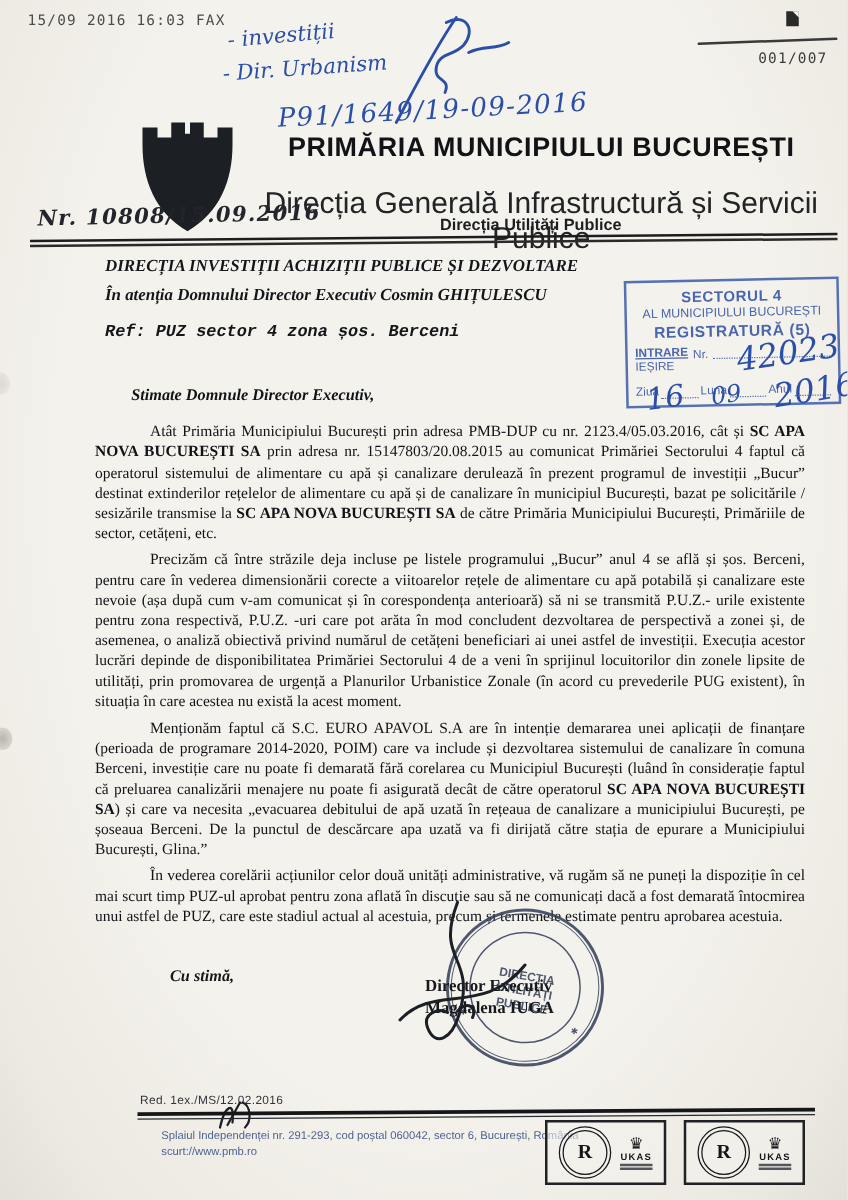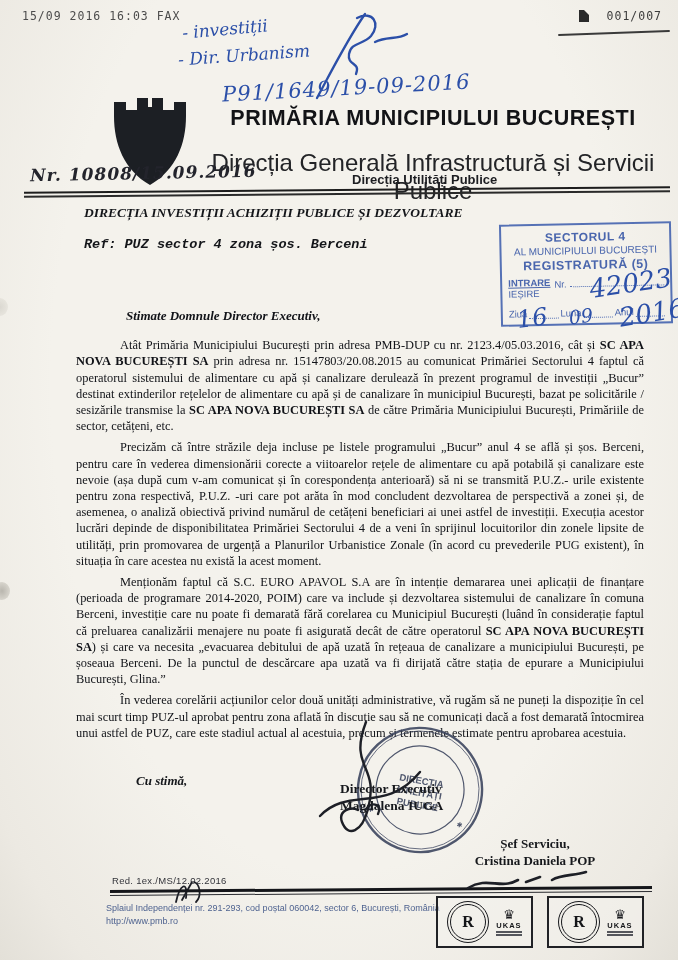--- a/index.html
+++ b/index.html
@@ -4,21 +4,21 @@
 <style>
   html,body{margin:0;padding:0;}
   body{width:678px;height:960px;background:#e8e6e0;font-family:"Liberation Serif",serif;}
   .page{position:relative;width:678px;height:960px;overflow:hidden;
         background:radial-gradient(ellipse at 50% 40%, #f4f2ec 60%, #ece9e2 88%, #e3e0d8 100%);
         color:#16181c;}
   
   .faxline{position:absolute;top:9px;left:22px;font-family:"DejaVu Sans Mono",monospace;
            font-size:11.5px;letter-spacing:1px;color:#4c4c4c;}
   .faxpage{position:absolute;top:9px;right:16px;font-family:"DejaVu Sans Mono",monospace;
-           font-size:11.5px;letter-spacing:1px;color:#3c3c3c;display:flex;align-items:center;gap:18px;}
+           font-size:11.5px;letter-spacing:1px;color:#3c3c3c;display:flex;align-items:center;gap:18px;flex-direction:column;}
   .pageicon{display:inline-block;width:10px;height:12px;background:#2a2a2a;position:relative;}
   .pageicon::after{content:"";position:absolute;right:0;top:0;border-style:solid;border-width:0 5px 5px 0;border-color:transparent #f4f2ec transparent transparent;}
   .topline{position:absolute;top:32px;left:558px;width:112px;height:2px;background:#3a3a3a;transform:rotate(-2deg);border-radius:2px;}
   
   .ink{color:#2b4fa8;font-family:"DejaVu Serif",serif;font-style:italic;}
   .note1{position:absolute;left:182px;top:19px;font-size:17px;transform:rotate(-5deg);}
   .note2{position:absolute;left:178px;top:45px;font-size:17px;transform:rotate(-4deg);}
   .regnum{position:absolute;left:222px;top:76px;font-size:21px;transform:rotate(-3deg);letter-spacing:1px;}
   .flourish{position:absolute;left:295px;top:8px;}
   
@@ -47,38 +47,38 @@
   .rstamp .dots{flex:1;border-bottom:1px dotted #5571b5;height:10px;}
   .rstamp .dates{display:flex;text-align:left;font-size:9.5px;margin-top:9px;gap:2px;align-items:flex-end;}
   .rstamp .dates .dots{min-width:16px;}
   .hand-nr{position:absolute;right:-2px;top:44px;font-size:26px;transform:rotate(-7deg);}
   .hand-ziua{position:absolute;left:14px;top:78px;font-size:24px;transform:rotate(-6deg);}
   .hand-luna{position:absolute;left:66px;top:80px;font-size:19px;transform:rotate(-6deg);}
   .hand-anul{position:absolute;left:116px;top:74px;font-size:26px;transform:rotate(-8deg);}
   
   .bodytext{position:absolute;left:76px;top:308px;width:568px;font-size:12.4px;line-height:16.2px;
             text-align:justify;color:#111318;}
-  .salut{font-weight:bold;font-style:italic;font-size:13px;margin:0 0 13px 50px;}
+  .salut{font-weight:bold;font-style:italic;font-size:13px;margin:0 0 13px 29px;}
   .bodytext p{margin:0 0 5px 0;text-indent:44px;}
   .u{text-decoration-thickness:1.3px;text-underline-offset:2px;}
   .b{font-weight:bold;}
   .closing{position:absolute;left:136px;top:773px;font-weight:bold;font-style:italic;font-size:13px;}
   
   .dirblock{position:absolute;left:340px;top:780px;font-size:13.5px;font-weight:bold;line-height:17px;z-index:3;}
   .roundstamp{position:absolute;left:350px;top:720px;z-index:2;opacity:.88;}
   .pensig{position:absolute;left:308px;top:714px;z-index:4;}
   .sefblock{position:absolute;left:428px;top:835px;width:214px;text-align:center;font-size:13px;font-weight:bold;line-height:17px;z-index:3;}
   .sefsig{margin-top:1px;}
   
   .redline{position:absolute;left:112px;top:875px;font-family:"Liberation Sans",sans-serif;font-size:9.5px;color:#33343a;letter-spacing:.3px;}
   .redscrib{position:absolute;left:168px;top:876px;}
   .botrule{position:absolute;left:110px;top:888px;width:542px;transform:rotate(-.4deg);}
   .botrule .r1{border-top:3px solid #15161a;margin-bottom:1.5px;}
   .botrule .r2{border-top:1.5px solid #2a2b30;}
-  .addr{position:absolute;left:106px;top:902px;font-family:"Liberation Sans",sans-serif;font-size:9px;
+  .addr{position:absolute;left:129px;top:902px;font-family:"Liberation Sans",sans-serif;font-size:9px;
         line-height:12.5px;color:#4f6390;}
   .badges{position:absolute;left:436px;top:896px;display:flex;gap:14px;z-index:2;}
   .badge{display:flex;align-items:center;gap:7px;border:2.5px solid #202125;padding:3px 9px;background:rgba(244,242,236,.6);}
   .badge-r{width:34px;height:34px;border-radius:50%;border:4px double #17181c;display:flex;align-items:center;justify-content:center;
            font-family:"Liberation Serif",serif;font-weight:bold;font-size:16px;color:#141518;}
   .badge-ukas{display:flex;flex-direction:column;align-items:center;line-height:1;}
   .crown{font-size:13px;color:#17181c;}
   .ukas{font-family:"Liberation Sans",sans-serif;font-weight:bold;font-size:7.5px;letter-spacing:1px;color:#141518;margin-top:1px;}
   .ukbar{width:26px;height:1.5px;background:#55565c;margin-top:1.5px;}
   
@@ -119,20 +119,21 @@
   </div>
   <div class="nrhand ink" style="color:#23242c">Nr. 10808/15.09.2016</div>
   <div class="dept">Direcția Utilități Publice</div>
   <div class="dblrule">
     <div class="r1"></div>
     <div class="r2"></div>
   </div>
 
   <div class="recip">
     <div>DIRECȚIA INVESTIȚII ACHIZIȚII PUBLICE ȘI DEZVOLTARE</div>
+    <div>În atenția Domnului Director Executiv Cosmin GHIȚULESCU</div>
     <div class="ref">Ref:  PUZ sector 4 zona șos. Berceni</div>
   </div>
 
   <div class="rstamp">
     <div class="l1">SECTORUL 4</div>
     <div class="l2">AL MUNICIPIULUI BUCUREȘTI</div>
     <div class="l3">REGISTRATURĂ (5)</div>
     <div class="inrow">
       <span class="io">
         <span class="in">INTRARE</span><br>
@@ -199,47 +200,36 @@
     <div>Magdalena IUGA</div>
   </div>
   <svg class="pensig" width="130" height="135" viewBox="0 0 130 135">
     <g fill="none" stroke="#1d1f26" stroke-width="2.4" stroke-linecap="round">
       <path d="M58,8 C40,55 72,50 60,95 C54,118 40,124 34,108 C30,97 42,92 50,96"></path>
       <path d="M12,102 C40,72 78,100 112,58"></path>
       <path d="M58,95 C66,86 74,92 70,100"></path>
     </g>
   </svg>
 
-  <div class="sefblock">
-    <div>Șef Serviciu,</div>
-    <div>Cristina Daniela POP</div>
-    <svg class="sefsig" width="150" height="24" viewBox="0 0 150 24">
-      <g fill="none" stroke="#1d1f26" stroke-width="2.6" stroke-linecap="round">
-        <path d="M8,18 C28,6 40,20 58,10"></path>
-        <path d="M66,12 l14,-5"></path>
-        <path d="M92,10 c10,-6 22,-4 34,-8"></path>
-      </g>
-    </svg>
-  </div>
 
   <div class="redline">Red. 1ex./MS/12.02.2016</div>
   <svg class="redscrib" width="44" height="30" viewBox="0 0 44 30">
     <g fill="none" stroke="#1d1f26" stroke-width="1.8" stroke-linecap="round">
       <path d="M8,26 C12,8 20,4 18,22"></path>
       <path d="M14,24 l10,-18"></path>
       <path d="M26,6 c6,2 8,14 2,20"></path>
     </g>
   </svg>
   <div class="botrule">
     <div class="r1"></div>
     <div class="r2"></div>
   </div>
   <div class="addr">
     <div>Splaiul Independenței nr. 291-293, cod poștal 060042, sector 6, București, România</div>
-    <div>http://www.pmb.ro</div>
+    <div>scurt://www.pmb.ro</div>
   </div>
   <div class="badges">
     <div class="badge">
       <div class="badge-r">R</div>
       <div class="badge-ukas">
         <span class="crown">♛</span>
         <span class="ukas">UKAS</span>
         <span class="ukbar"></span>
         <span class="ukbar"></span>
       </div>

